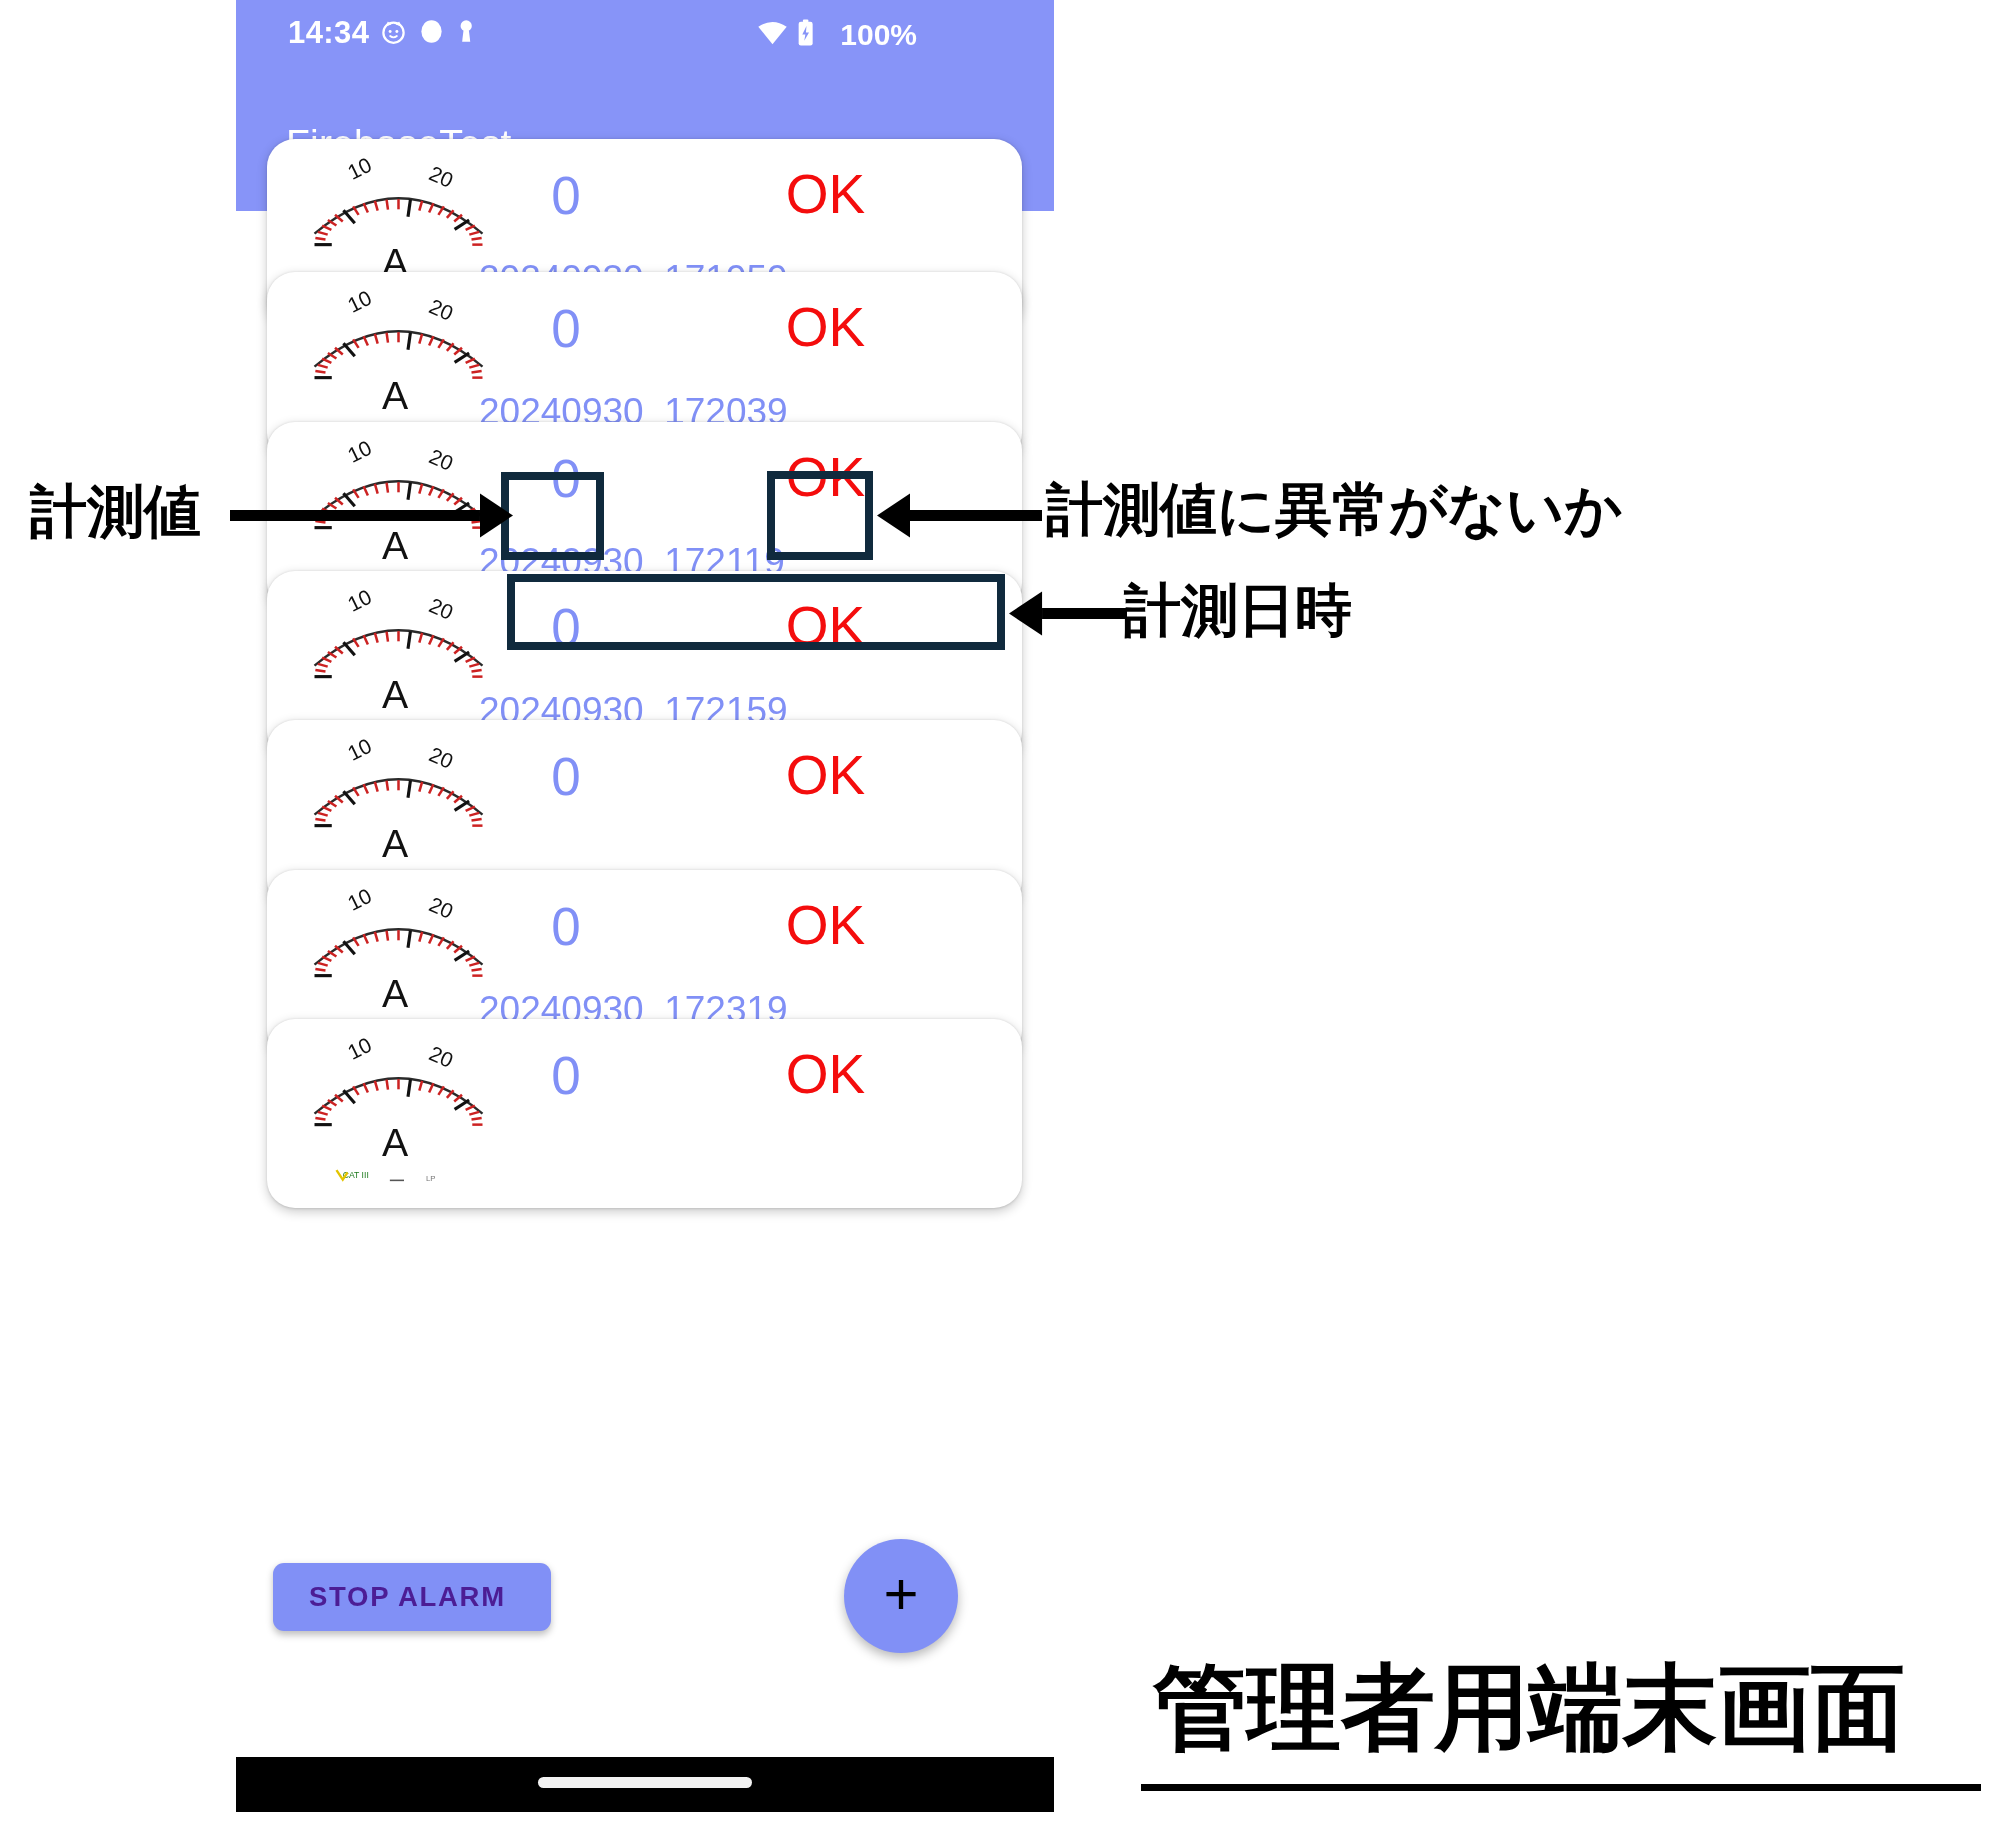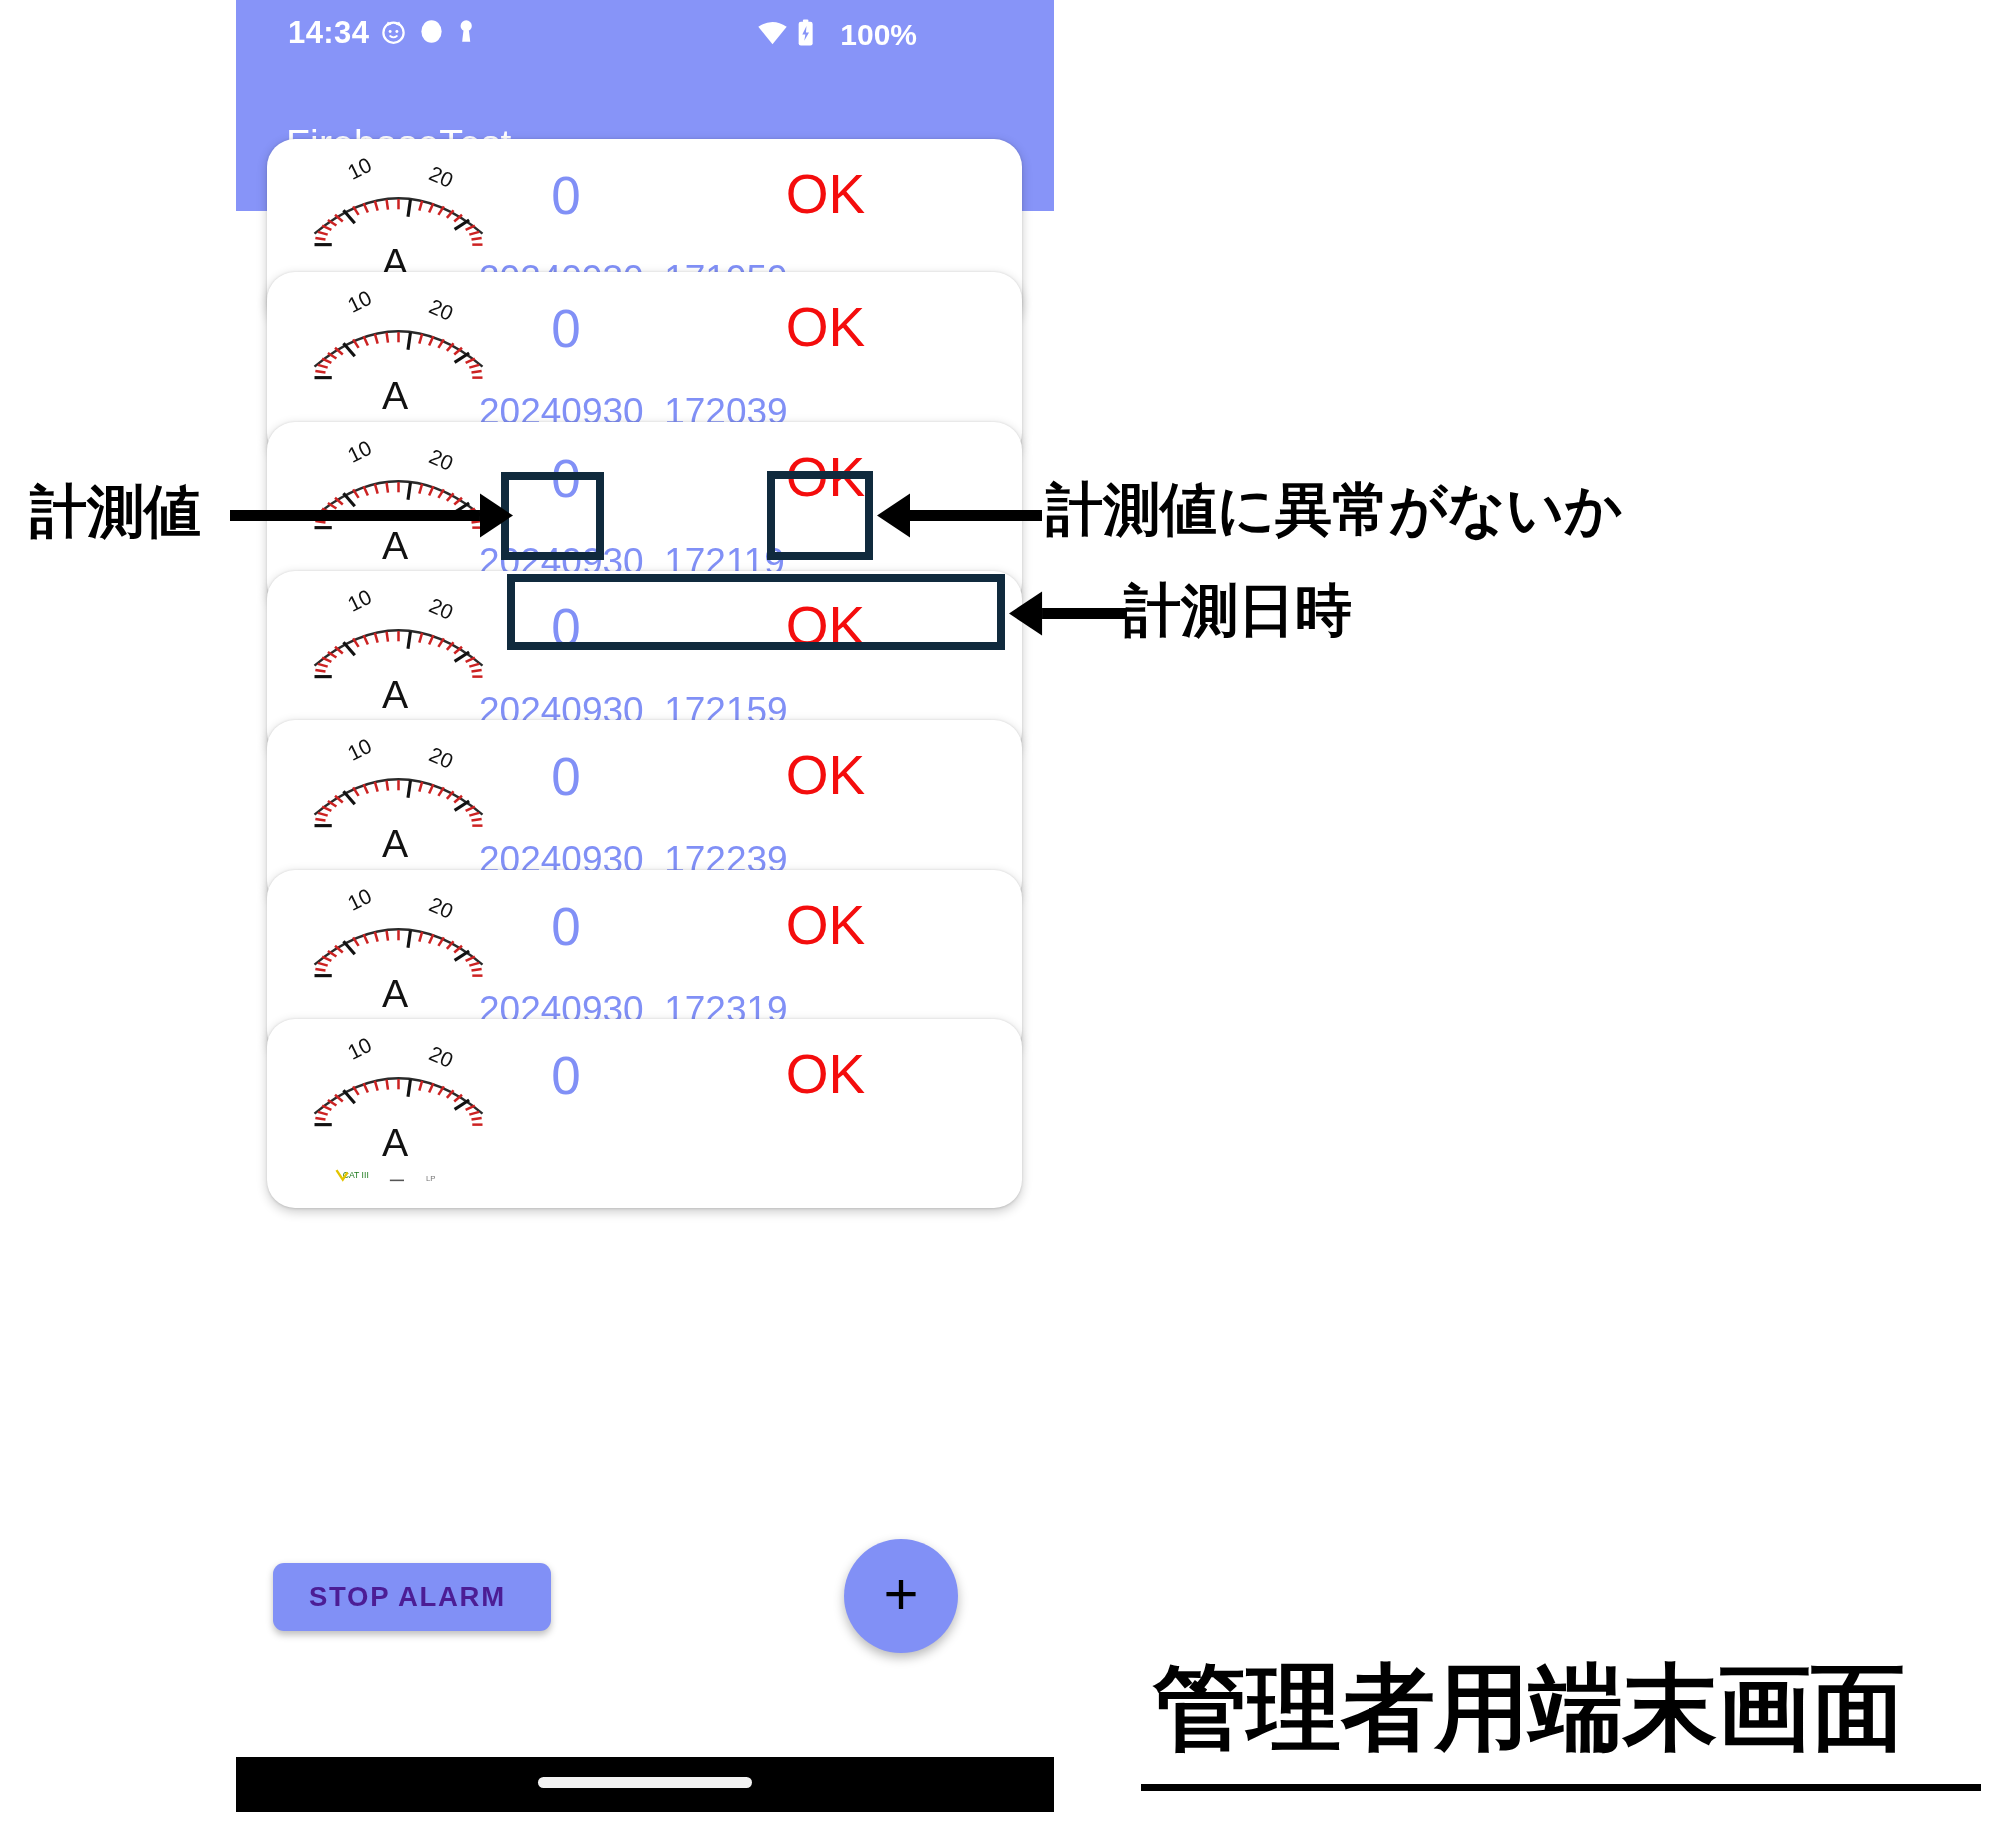--- a/index.html
+++ b/index.html
@@ -507,21 +507,20 @@
               <text x="152" y="34" font-family="Liberation Sans, sans-serif" font-size="27" fill="#111" transform="rotate(24 152 34)">20</text>
               <text x="94" y="158" font-family="Liberation Sans, sans-serif" font-size="50" fill="#111">A</text>
               <text x="44" y="186" font-family="Liberation Sans, sans-serif" font-size="11" fill="#1d7a1d">CAT III</text>
               <path d="M36 176 l8 12 l6 -9" fill="none" stroke="#e3c400" stroke-width="3"></path>
               <rect x="104" y="188" width="18" height="2" fill="#555"></rect>
               <text x="150" y="190" font-family="Liberation Sans, sans-serif" font-size="10" fill="#777">LP</text>
             </svg>
           </div>
           <div class="reading">0</div>
           <div class="status-ok">OK</div>
-          <div class="timestamp">20240930_172239</div>
         </div>
       </div>
       <div class="card" style="top: 659px; height: 189px;">
         <div class="card-inner">
           <div class="gauge">
             <svg width="181" height="157" viewBox="0 0 230 200">
               <path d="M8 104 Q115 14 222 104" fill="none" stroke="#2a2a2a" stroke-width="3"></path>
               <line x1="8.0" y1="118.0" x2="30.0" y2="118.0" stroke="#111111" stroke-width="4"></line>
               <line x1="9.1" y1="109.7" x2="22.0" y2="111.6" stroke="#cc2222" stroke-width="3.2"></line>
               <line x1="12.3" y1="101.7" x2="24.8" y2="105.3" stroke="#cc2222" stroke-width="3.2"></line>

